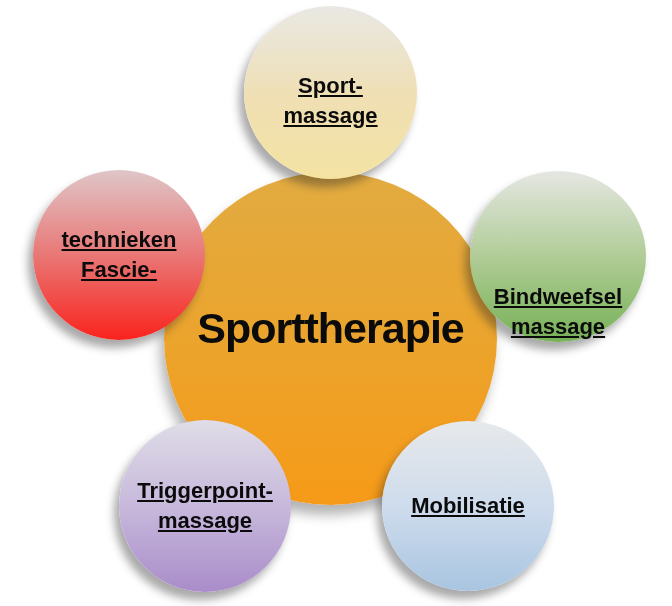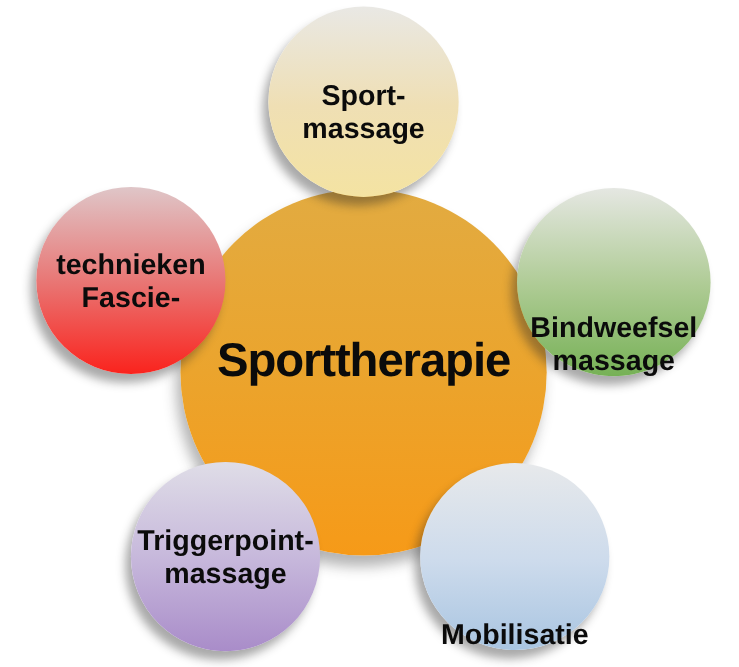--- a/index.html
+++ b/index.html
@@ -41,23 +41,24 @@
     font-weight: 600;
     letter-spacing: -1px;
     transform: translateY(-10px);
     white-space: nowrap;
   }
   .node {
     z-index: 2;
     box-shadow: -5px 8px 9px rgba(40, 40, 40, 0.40);
   }
   .node .label {
-    font-size: 26px;
+    font-size: 22px;
     font-weight: 600;
     line-height: 30px;
+    text-decoration: underline;
   }
   .node .label .line { display: block; }
   .node-top    { left: 244px; top:   6px; width: 173px; height: 173px; }
   .node-top .label { transform: translateY(8px); }
   .node-left   { left:  33px; top: 170px; width: 172px; height: 170px; }
   .node-right  { left: 470px; top: 171px; width: 176px; height: 171px; align-items: flex-end; }
   .node-bleft  { left: 119px; top: 420px; width: 172px; height: 172px; }
   .node-bright { left: 382px; top: 421px; width: 172px; height: 170px; }
 </style>
 </head>
@@ -90,19 +91,19 @@
     </div>
   </div>
 
   <div class="circle node node-bleft" style="background: linear-gradient(rgb(223, 221, 231) 0%, rgb(198, 183, 219) 52%, rgb(169, 140, 201) 100%);">
     <div class="label">
       <span class="line">Triggerpoint-</span>
       <span class="line">massage</span>
     </div>
   </div>
 
-  <div class="circle node node-bright" style="background: linear-gradient(rgb(231, 233, 235) 0%, rgb(205, 219, 236) 52%, rgb(169, 197, 225) 100%); align-items: flex-end;">
+  <div class="circle node node-bright" style="background: linear-gradient(rgb(231, 233, 235) 0%, rgb(205, 219, 236) 52%, rgb(169, 197, 225) 100%);">
     <div class="label">
       <span class="line">Mobilisatie</span>
     </div>
   </div>
 
 </div>
 
 </body></html>

